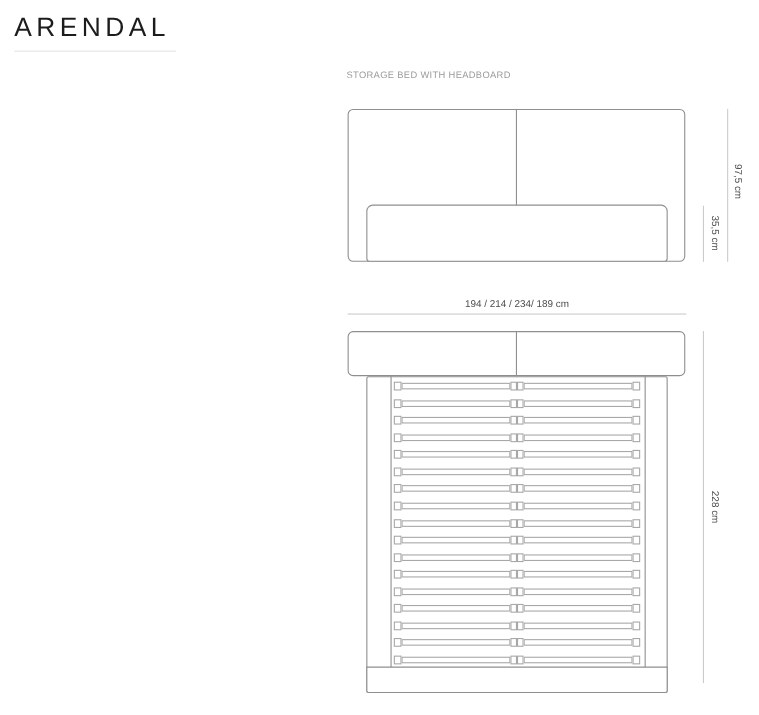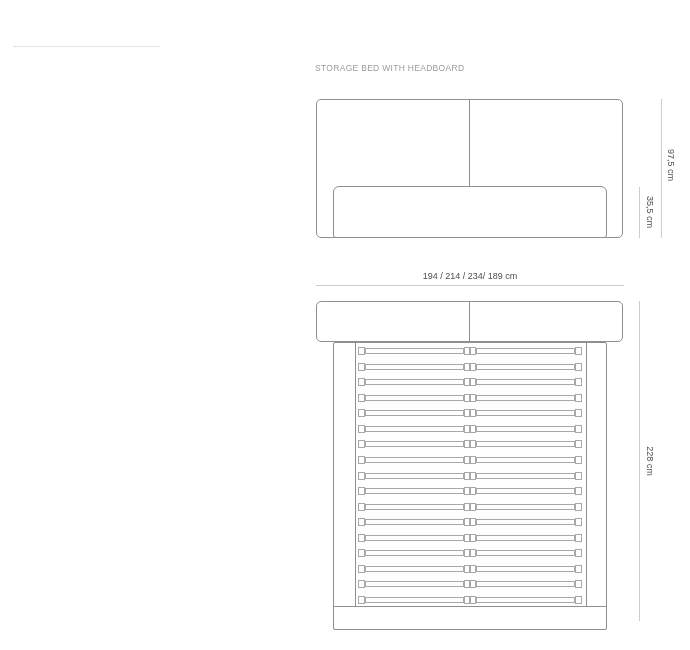--- a/index.html
+++ b/index.html
@@ -85,20 +85,21 @@
   .dim-width-line{left:316px;top:285px;width:308px;}
   .dim-width-label{left:470px;top:276px;transform:translate(-50%,-50%);}
   .dim-228-line{left:639px;top:301px;height:320px;}
   .dim-228-label{left:650px;top:461px;}
 </style>
 </head>
 <body>
 
 <div class="canvas">
 
+  <div class="abs page-title">ARENDAL</div>
   <div class="abs title-underline"></div>
   <div class="abs diagram-label">STORAGE BED WITH HEADBOARD</div>
 
   <div class="abs outline front-headboard"></div>
   <div class="abs vline front-split"></div>
   <div class="abs outline front-base"></div>
 
   <div class="abs dimline-v dim-97-line"></div>
   <div class="abs dimtext rot dim-97-label">97,5 cm</div>
   <div class="abs dimline-v dim-35-line"></div>

